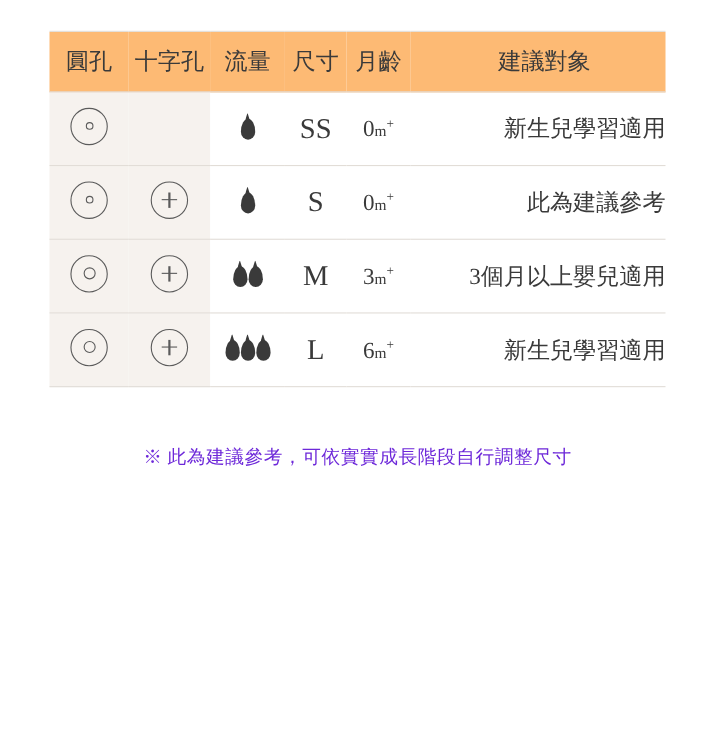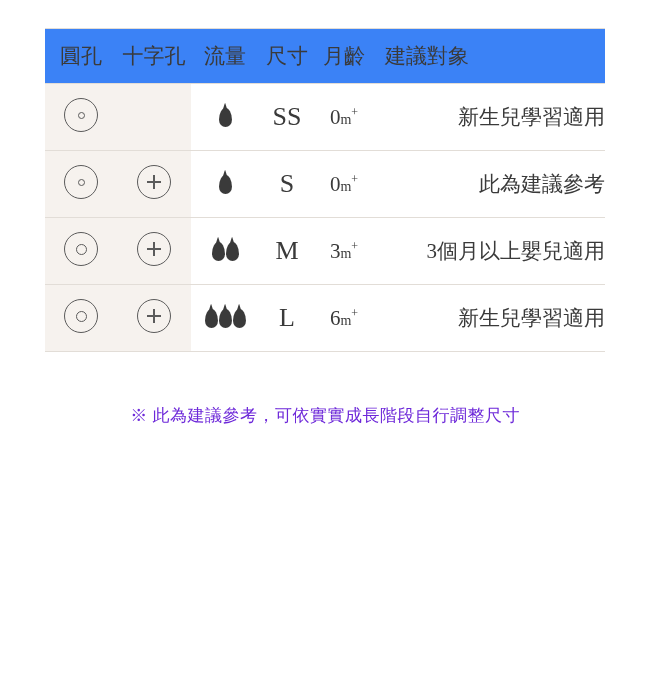--- a/index.html
+++ b/index.html
@@ -54,24 +54,24 @@
   .col-month   { width: 58px; }
   .col-target  { width: auto; }
 
   thead th {
     height: 54px;
     font-size: 21px;
     font-weight: normal;
     font-family: "Liberation Serif", serif;
     color: #3a3a3a;
     text-align: center;
-    background: #3b82f6;
+    background: #fdba74;
   }
   thead th.th-target {
-    text-align: left;
+    text-align: center;
     padding-left: 12px;
   }
   tbody td {
     height: 66px;
     text-align: center;
     font-family: "Liberation Serif", serif;
     color: #3a3a3a;
   }
   td.shade {
     background: #f6f2ee;

